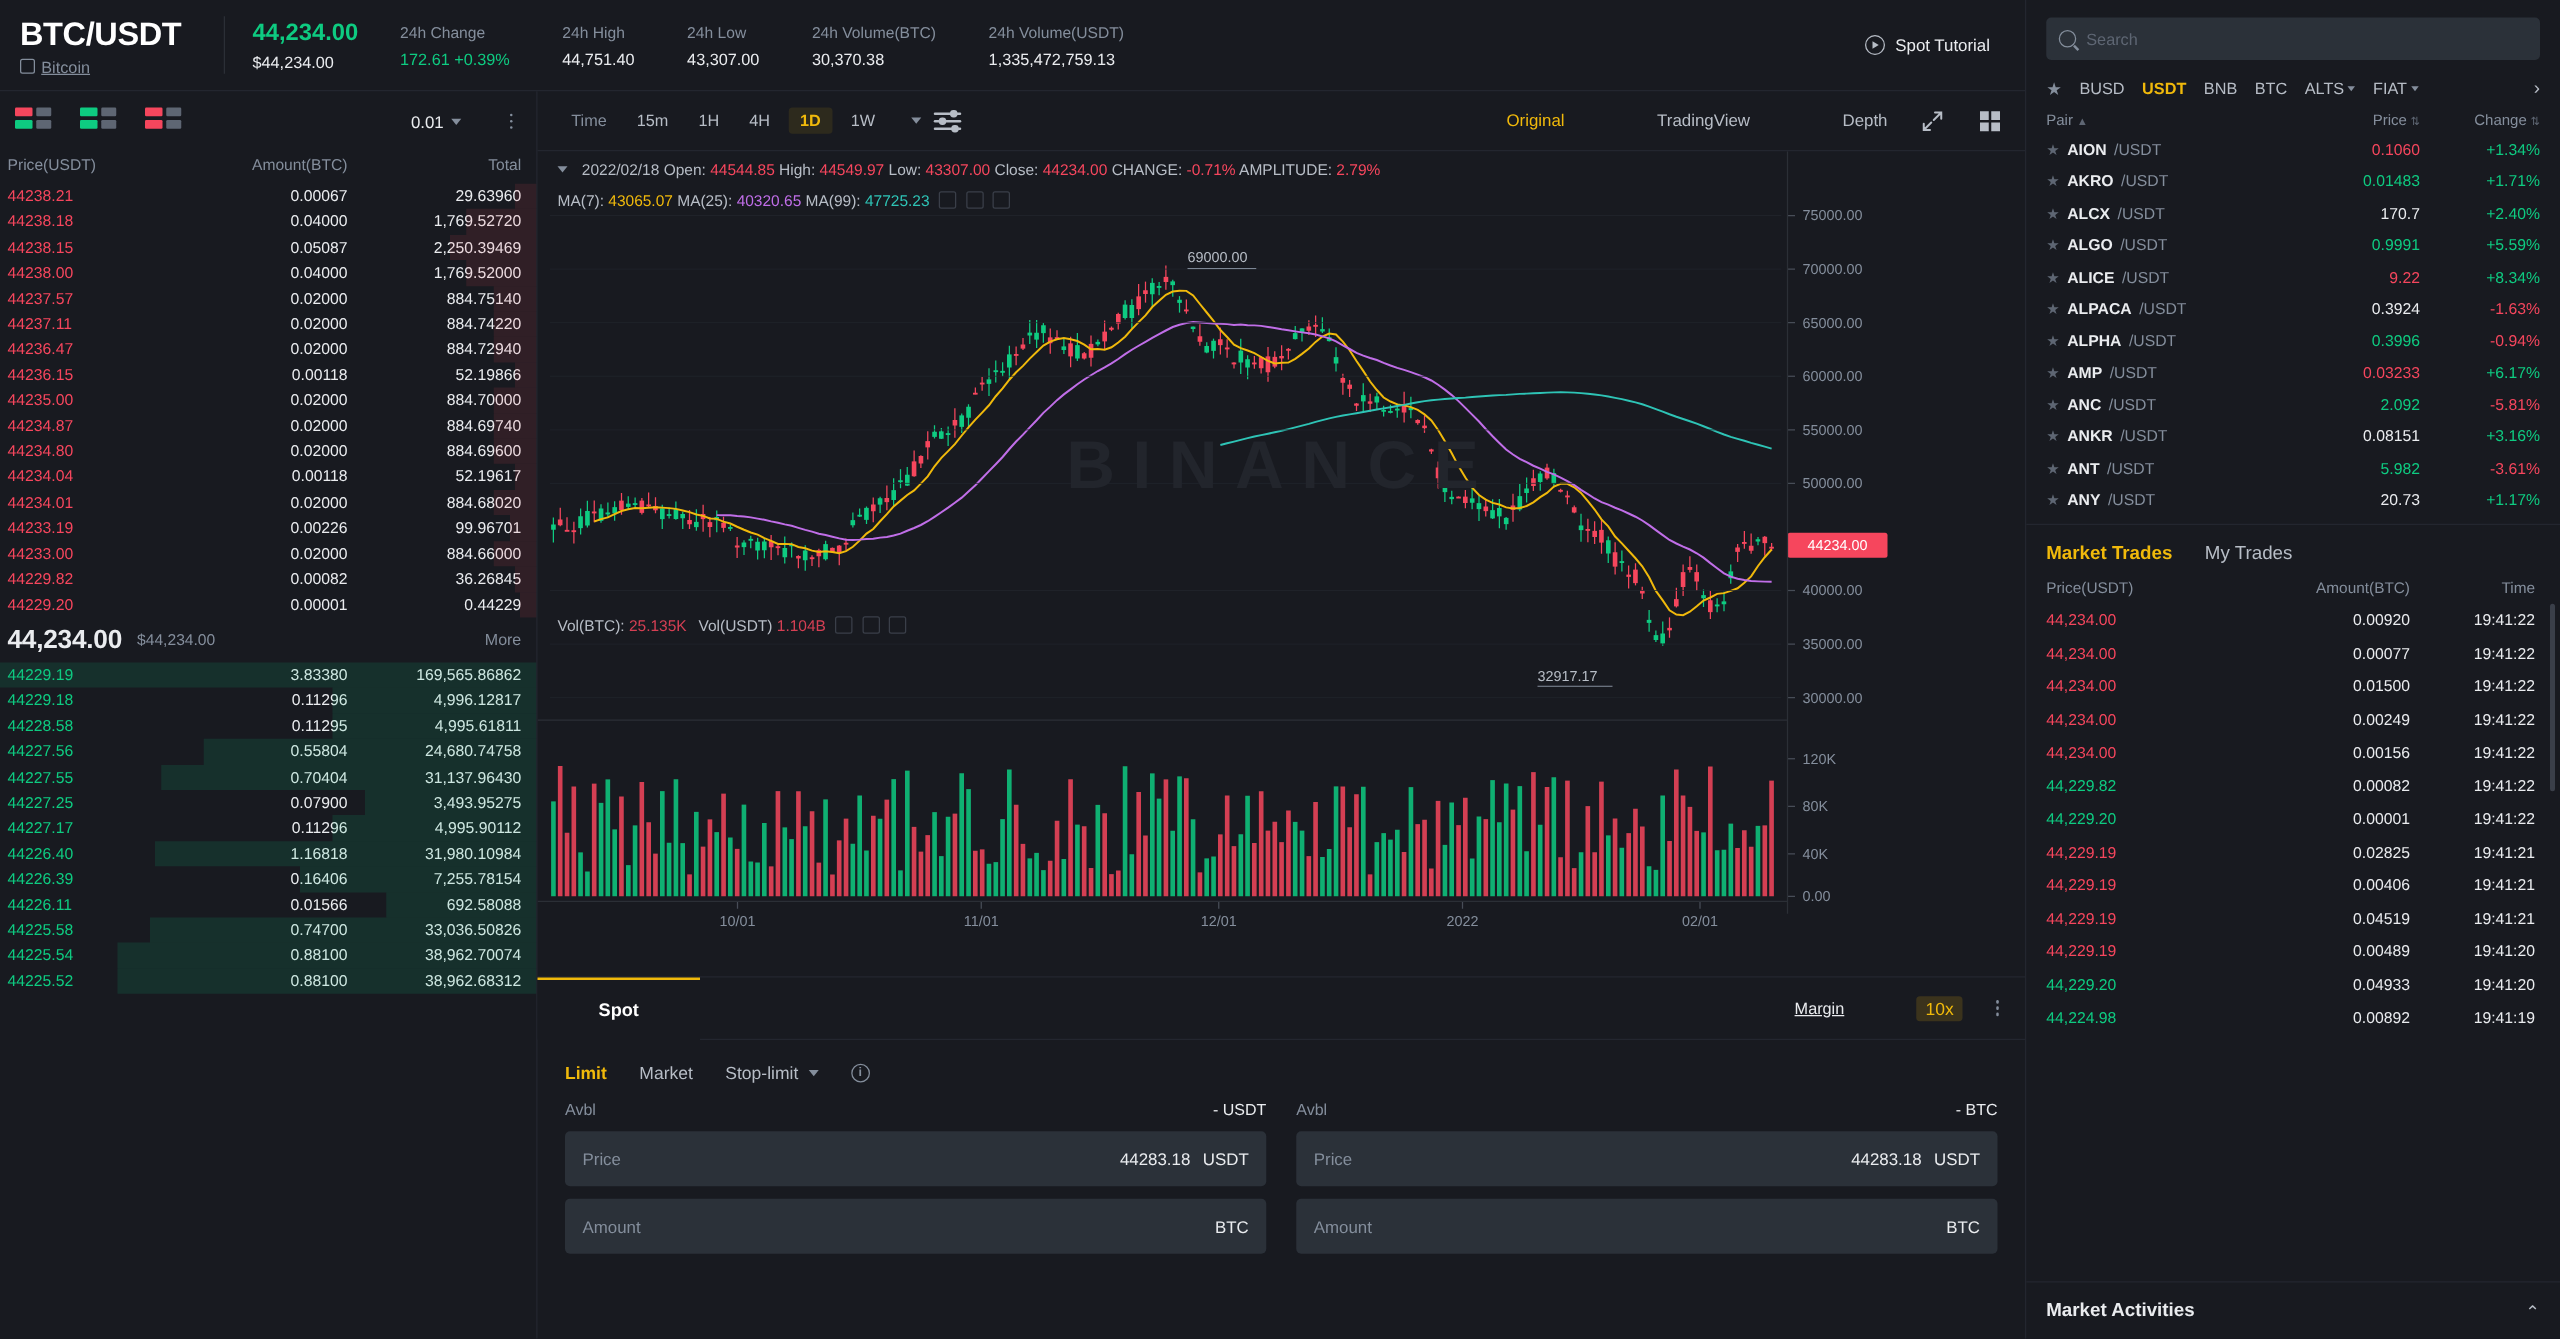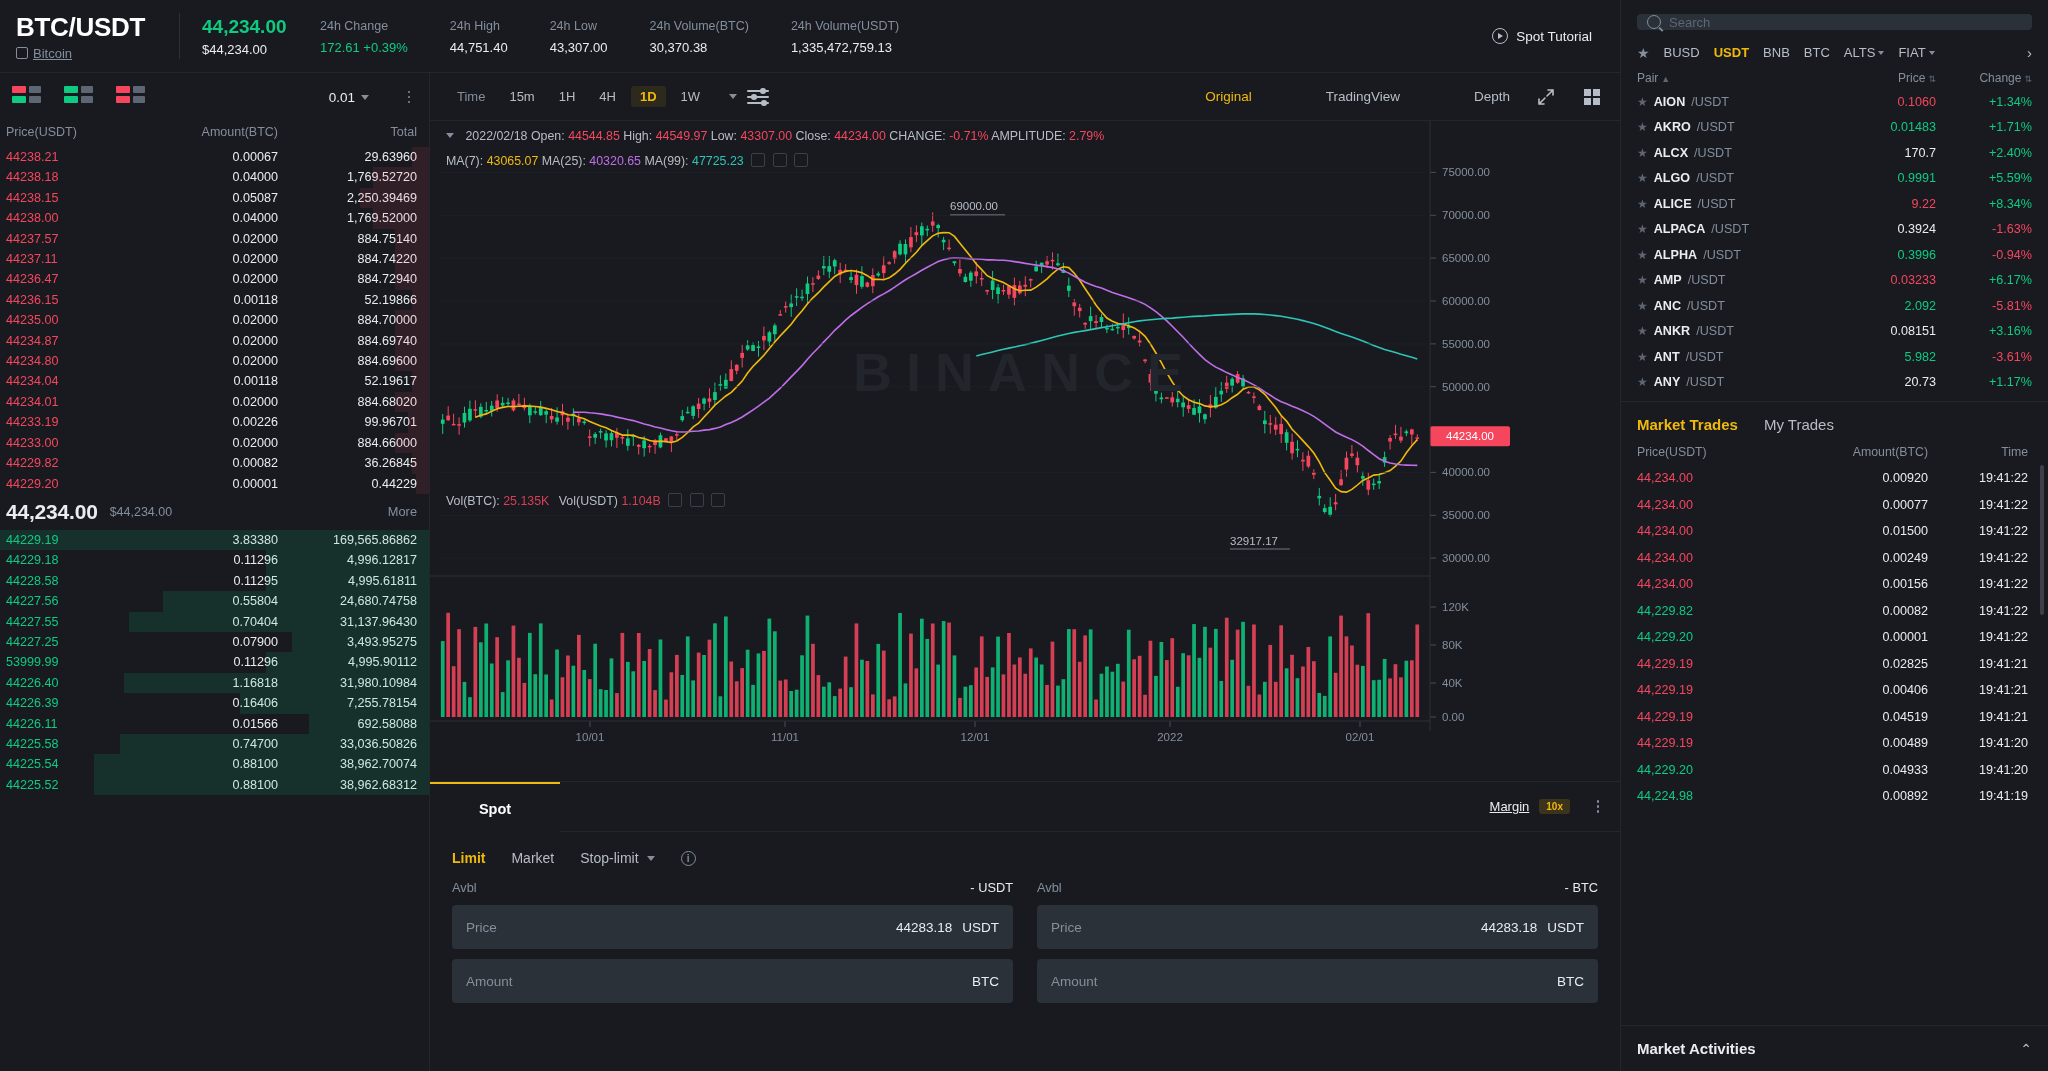--- a/index.html
+++ b/index.html
@@ -96,36 +96,36 @@
   .vol-line .vb { color:#f6465d; opacity:.85; }
   .svg-chart { position:absolute; inset:0; }
   .watermark { position:absolute; left:50%; top:38%; transform:translate(-50%,-50%); font-size:54px; letter-spacing:14px; color:#22252c; font-weight:bold; z-index:1; }
 
   
   .trade { border-top:1px solid #23262f; flex:none; height:290px; display:flex; flex-direction:column; }
   .trade-tabs { height:50px; display:flex; align-items:center; border-bottom:1px solid #23262f; }
   .ttab { width:130px; text-align:center; font-size:14.5px; font-weight:bold; color:#fff; border-top:2px solid #f0b90b; height:50px; line-height:50px; background:#181a20; }
   .trade-right { margin-left:auto; display:flex; align-items:center; padding-right:14px; gap:10px; }
   .margin-link { font-size:13px; color:#eaecef; text-decoration:underline; }
-  .lev { background:rgba(240,185,11,0.16); color:#f0b90b; font-size:10px; font-weight:bold; padding:2px 7px; border-radius:3px; }
+  .lev { background:rgba(240,185,11,0.16); color:#f0b90b; font-size:14px; font-weight:normal; padding:2px 7px; border-radius:3px;margin-left:48px; }
   .order-types { display:flex; align-items:center; gap:26px; padding:18px 22px 0 22px; }
   .ot { font-size:14px; color:#b7bdc6; cursor:pointer; }
   .ot.active { color:#f0b90b; font-weight:bold; }
   .info-ic { width:15px;height:15px;border:1.3px solid #848e9c;border-radius:50%;color:#848e9c;font-size:10px;text-align:center;line-height:13px;font-weight:bold; }
   .forms { display:flex; gap:24px; padding:14px 22px 0 22px; }
   .form-col { flex:1; min-width:0; }
   .avbl { display:flex; font-size:12.8px; color:#848e9c; margin-bottom:10px; }
   .avbl .r { margin-left:auto; color:#eaecef; }
   .inp { height:44px; background:#2b3139; border-radius:4px; display:flex; align-items:center; padding:0 14px; margin-bottom:10px; }
   .inp .ph { font-size:13.5px; color:#848e9c; }
   .inp .val { margin-left:auto; font-size:13.5px; color:#eaecef; }
   .inp .unit { font-size:13.5px; color:#eaecef; margin-left:10px; }
 
   
-  .search-box { margin:14px 16px 10px 16px; height:16px; background:#2b3139; border-radius:4px; display:flex; align-items:center; padding:0 10px; gap:8px; }
+  .search-box { margin:14px 16px 10px 16px; height:34px; background:#2b3139; border-radius:4px; display:flex; align-items:center; padding:0 10px; gap:8px; }
   .mag { width:14px;height:14px;border:1.6px solid #848e9c;border-radius:50%;position:relative;flex:none; }
   .mag:after{content:"";position:absolute;width:1.6px;height:5px;background:#848e9c;transform:rotate(-45deg);right:-2px;bottom:-4px;}
   .search-box input { background:transparent;border:0;outline:0;color:#eaecef;font-size:13px;font-family:inherit;width:100%; }
   .search-box input::placeholder { color:#5e6673; }
   .mk-tabs { display:flex; align-items:center; gap:14px; padding:4px 16px 10px 16px; font-size:13px; color:#b7bdc6; }
   .star-ic { color:#848e9c; font-size:14px; }
   .mk-tabs .t.active { color:#f0b90b; font-weight:bold; }
   .mini-caret { width:0;height:0;border-left:3.5px solid transparent;border-right:3.5px solid transparent;border-top:4px solid #848e9c;display:inline-block;margin-left:3px;vertical-align:2px;}
   .chev-r { color:#b7bdc6; font-size:15px; margin-left:auto; }
   .pl-head { display:flex; padding:0 16px 4px 16px; font-size:12px; color:#848e9c; }
@@ -394,21 +394,21 @@
               <div class="c3">31,137.96430</div>
             </div>
             <div class="ob-row bid">
               <div class="ob-depth" style="width:32%"></div>
               <div class="c1">44227.25</div>
               <div class="c2">0.07900</div>
               <div class="c3">3,493.95275</div>
             </div>
             <div class="ob-row bid">
               <div class="ob-depth" style="width:38%"></div>
-              <div class="c1">53999.99</div>
+              <div class="c1">44227.17</div>
               <div class="c2">0.11296</div>
               <div class="c3">4,995.90112</div>
             </div>
             <div class="ob-row bid">
               <div class="ob-depth" style="width:71%"></div>
               <div class="c1">44226.40</div>
               <div class="c2">1.16818</div>
               <div class="c3">31,980.10984</div>
             </div>
             <div class="ob-row bid">

